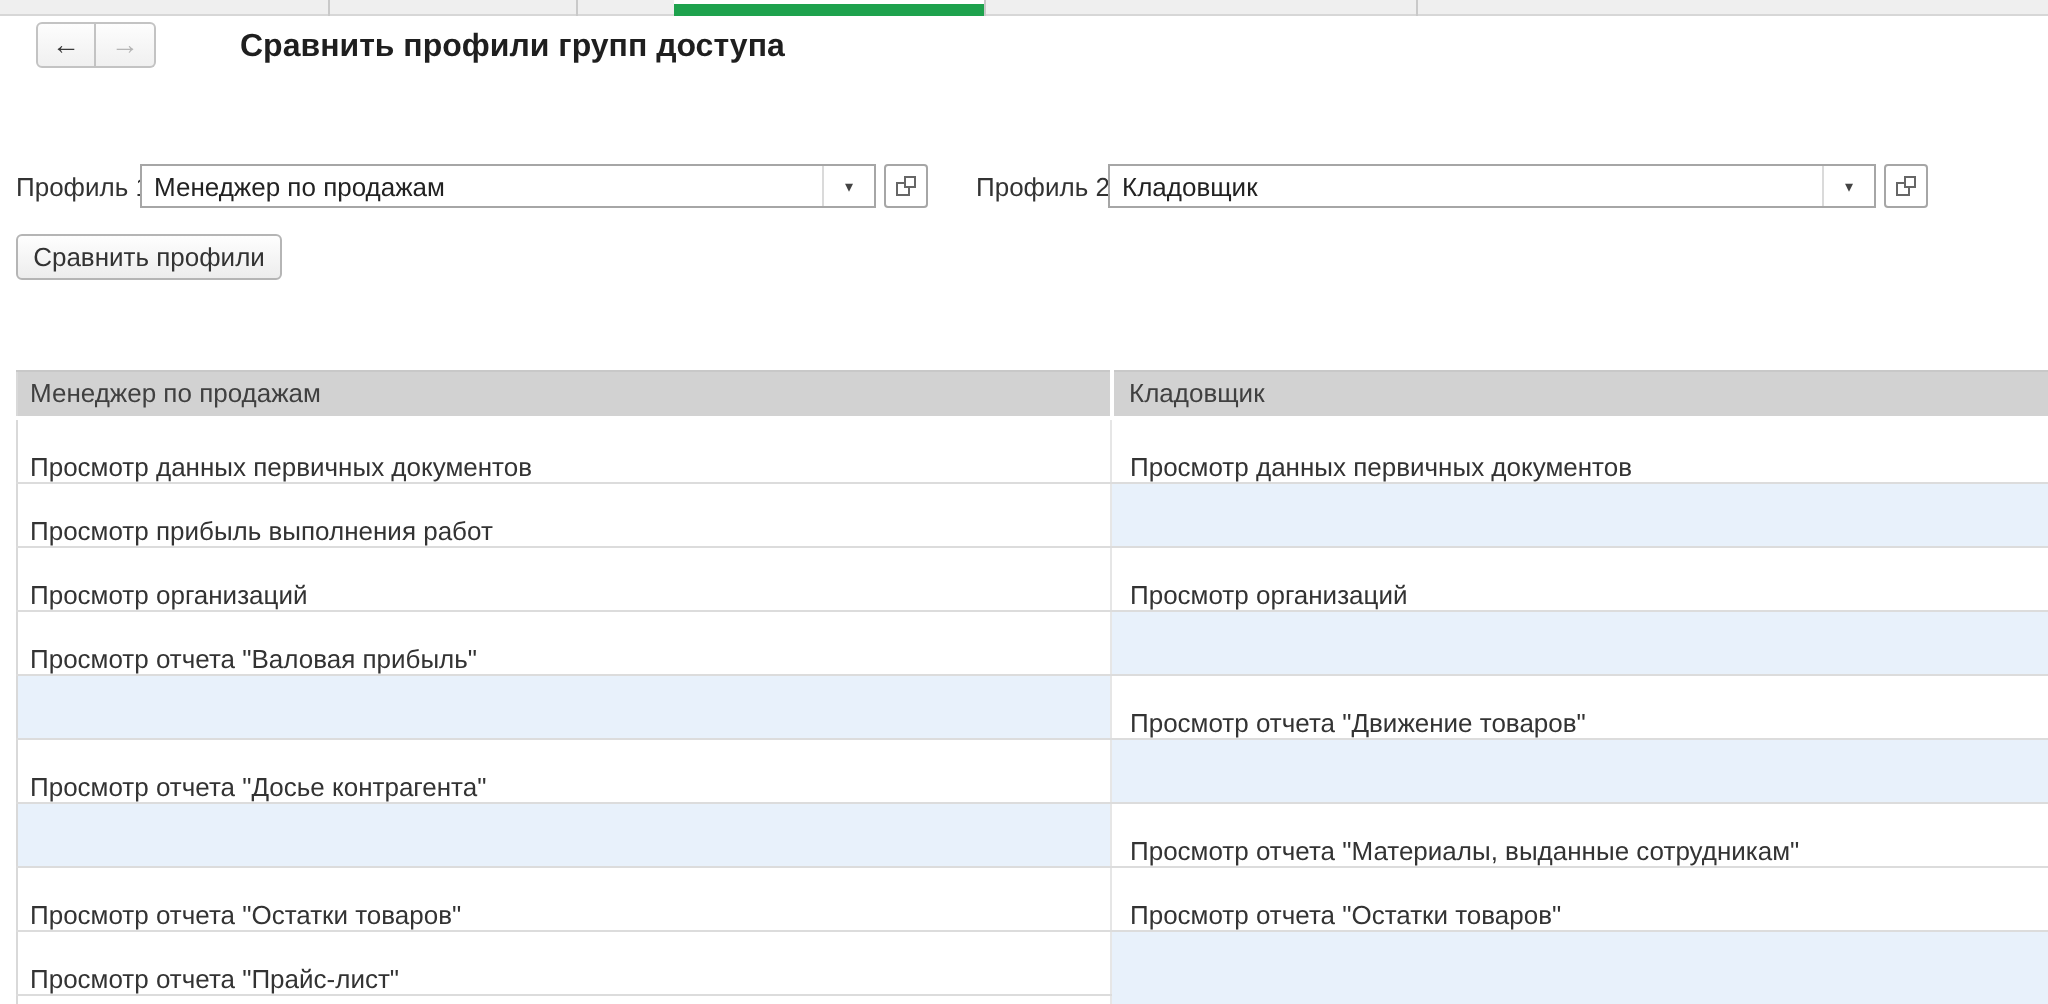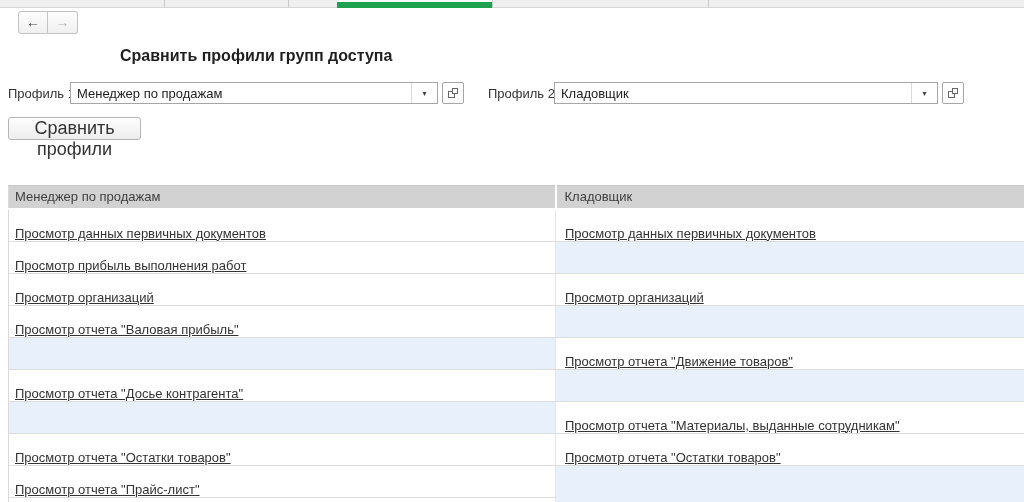--- a/index.html
+++ b/index.html
@@ -21,57 +21,57 @@
   .nav-group { position:absolute; left:18px; top:11px; display:flex; }
   .nav-btn { width:30px; height:23px; border:1px solid #c3c3c3;
              background:linear-gradient(#fdfdfd,#f0f0f0); font-size:14px;
              line-height:21px; text-align:center; color:#3a3a3a; cursor:pointer;
              font-family:inherit; }
   .nav-btn.back { border-radius:3px 0 0 3px; }
   .nav-btn.fwd  { border-radius:0 3px 3px 0; border-left:none; color:#b5b5b5; }
 
   
   .page-title { position:absolute; left:120px; top:15px; font-size:16px;
-                font-weight:bold; color:#1f1f1f;margin-top:32px; }
+                font-weight:bold; color:#1f1f1f; }
 
   
   .fld-label { position:absolute; top:86px; font-size:13px; color:#333; }
   .lbl1 { left:8px; } .lbl2 { left:488px; }
   .combo { position:absolute; top:82px; height:22px; display:flex;
            border:1px solid #a6a6a6; background:#fff; }
   .combo1 { left:70px;  width:368px; }
   .combo2 { left:554px; width:384px; }
   .combo input { flex:1; min-width:0; border:0; outline:none; padding:0 6px;
                  font-size:13px; color:#222; font-family:inherit; background:transparent; }
   .dd-btn { width:26px; border-left:1px solid #dadada; display:flex;
             align-items:center; justify-content:center; cursor:pointer; }
   .dd-btn span { font-size:8px; color:#444; }
   .tool-btn { position:absolute; top:82px; width:22px; height:22px;
               border:1px solid #a6a6a6; border-radius:2px; background:#fff;
               display:flex; align-items:center; justify-content:center; cursor:pointer; }
   .open1 { left:442px; } .open2 { left:942px; }
 
   .compare-btn { position:absolute; left:8px; top:117px; width:133px; height:23px;
-                 border:1px solid #b5b5b5; border-radius:3px; font-size:18px;
+                 border:1px solid #b5b5b5; border-radius:3px; font-size:13px;
                  color:#333; background:linear-gradient(#fefefe,#ededed);
                  cursor:pointer; font-family:inherit;text-align:center; }
 
   
   .table-wrap { position:absolute; left:8px; top:185px; width:1016px; }
   table { border-collapse:collapse; table-layout:fixed; width:1016px;
           border-left:1px solid #d9d9d9; }
   col.c-left { width:547px; } col.c-right { width:469px; }
   th { background:var(--header-bg,#d2d2d2); color:#404040; font-weight:normal;
        text-align:left; font-size:13px; height:23px; padding:0 0 0 6px;
        border-top:1px solid #c8c8c8; border-bottom:2px solid #ffffff; }
   th.col-right { border-left:2px solid #ffffff; padding-left:8px; }
   tbody tr { height:29px; }
   tbody tr:nth-child(even) { height:28px; }
   td { font-size:13px; color:#333; padding:16px 0 0 6px; vertical-align:middle;
-       border-bottom:1px solid #dcdcdc; white-space:nowrap; overflow:hidden;text-decoration:underline; }
+       border-bottom:1px solid #dcdcdc; white-space:nowrap; overflow:hidden; }
   td.right { border-left:1px solid #e6e6e6; padding-left:9px; }
   td.empty { background:var(--blue,#e8f1fb); }
   td.empty.merge { border-bottom-color:var(--blue,#e8f1fb); }
 </style>
 </head>
 <body>
 
 <div class="tabstrip">
   <div class="tabdiv d1"></div>
   <div class="tabdiv d2"></div>

